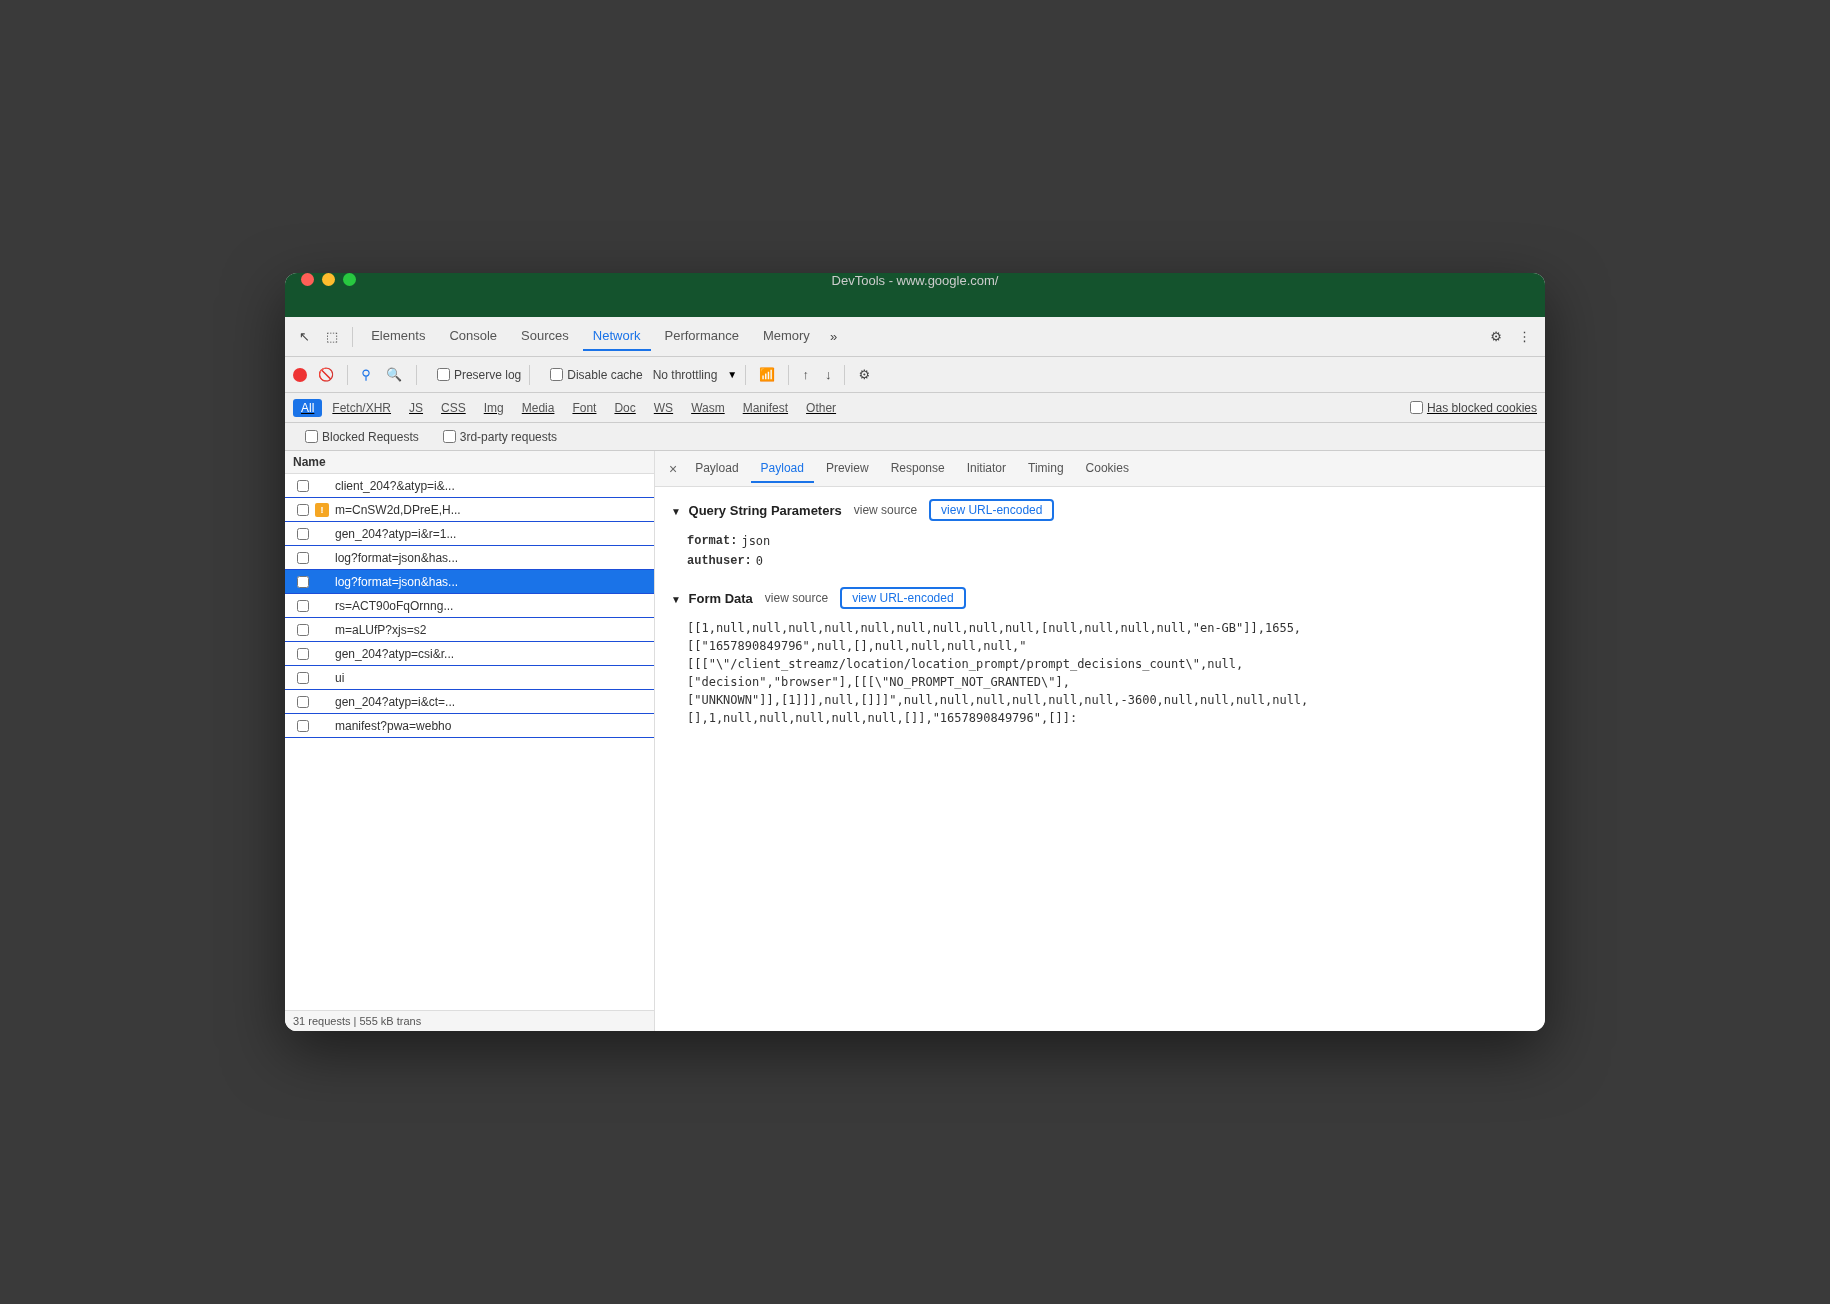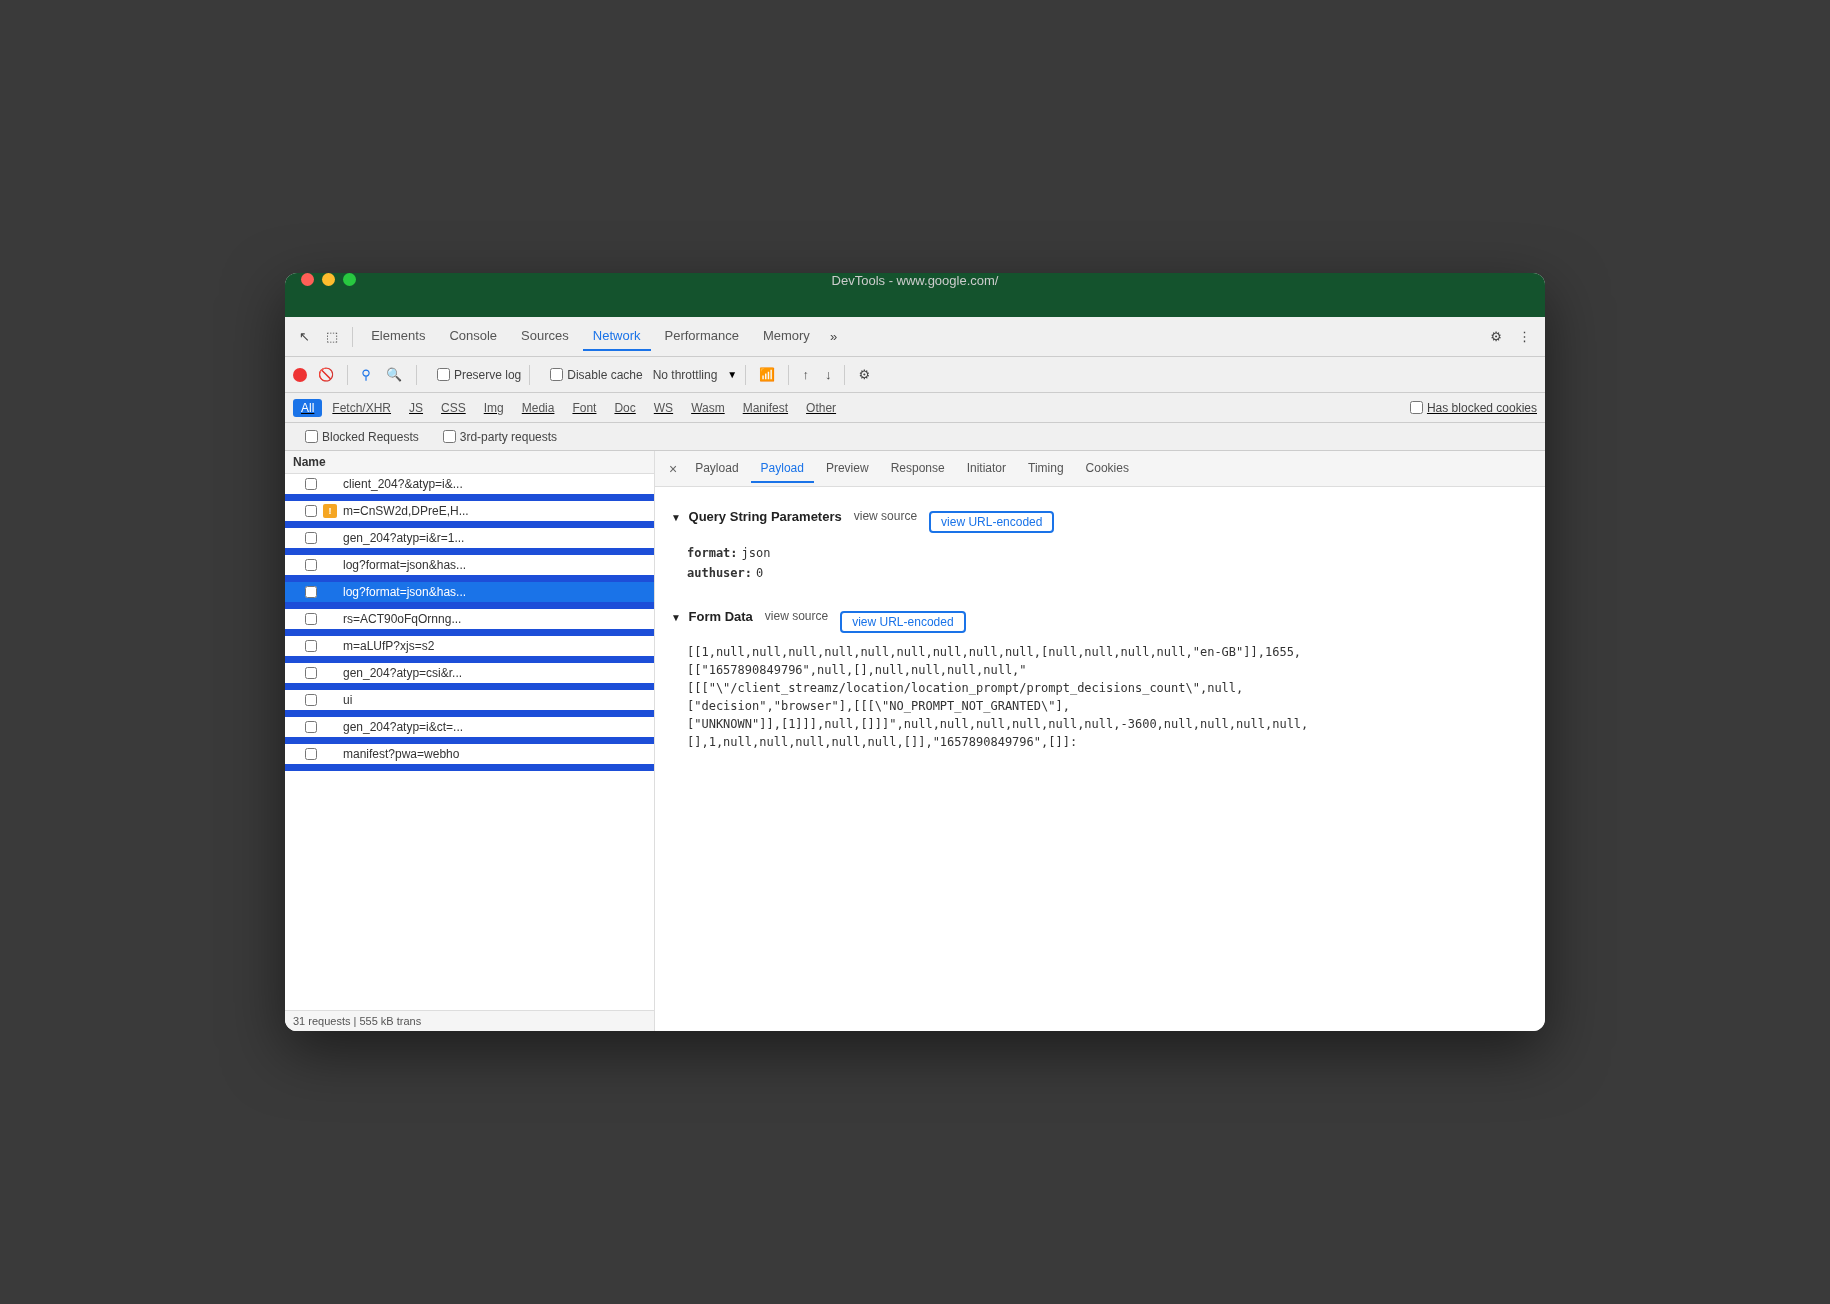--- a/index.html
+++ b/index.html
@@ -209,25 +209,25 @@
       font-weight: 600;
       color: #333;
     }
     .request-list {
       overflow-y: auto;
       flex: 1;
     }
     .request-item {
       display: flex;
       align-items: center;
-      padding: 3px 20px;
+      padding: 3px 12px;
       font-size: 12px;
       color: #333;
       cursor: pointer;
-      border-bottom: 7px solid #1d4ed8;
+      border-bottom: 1px solid #1d4ed8;
       gap: 6px;
       min-height: 24px;
     }
     .request-item.selected { background: #1a73e8; color: #fff; }
     .request-item .req-check {
       width: 12px;
       height: 12px;
       flex-shrink: 0;
     }
     .request-item .req-icon {
@@ -319,36 +319,36 @@
       color: #555;
       cursor: pointer;
     }
     .section-link-outlined {
       font-size: 12px;
       color: #1a73e8;
       cursor: pointer;
       border: 2px solid #1a73e8;
       border-radius: 4px;
       padding: 2px 10px;
-      margin-top: 12px;
     }
     .params-list {
       margin-left: 16px;
       margin-bottom: 16px;
     }
     .param-row {
       display: flex;
       gap: 4px;
       padding: 3px 0;
       font-size: 12px;
       font-family: monospace;
     }
     .param-key {
       font-weight: 700;
       color: #333;
+      font-family: Liberation Mono, monospace;
     }
     .param-value {
       color: #333;
     }
     .triangle {
       display: inline-block;
       margin-right: 4px;
       font-size: 10px;
     }
     

